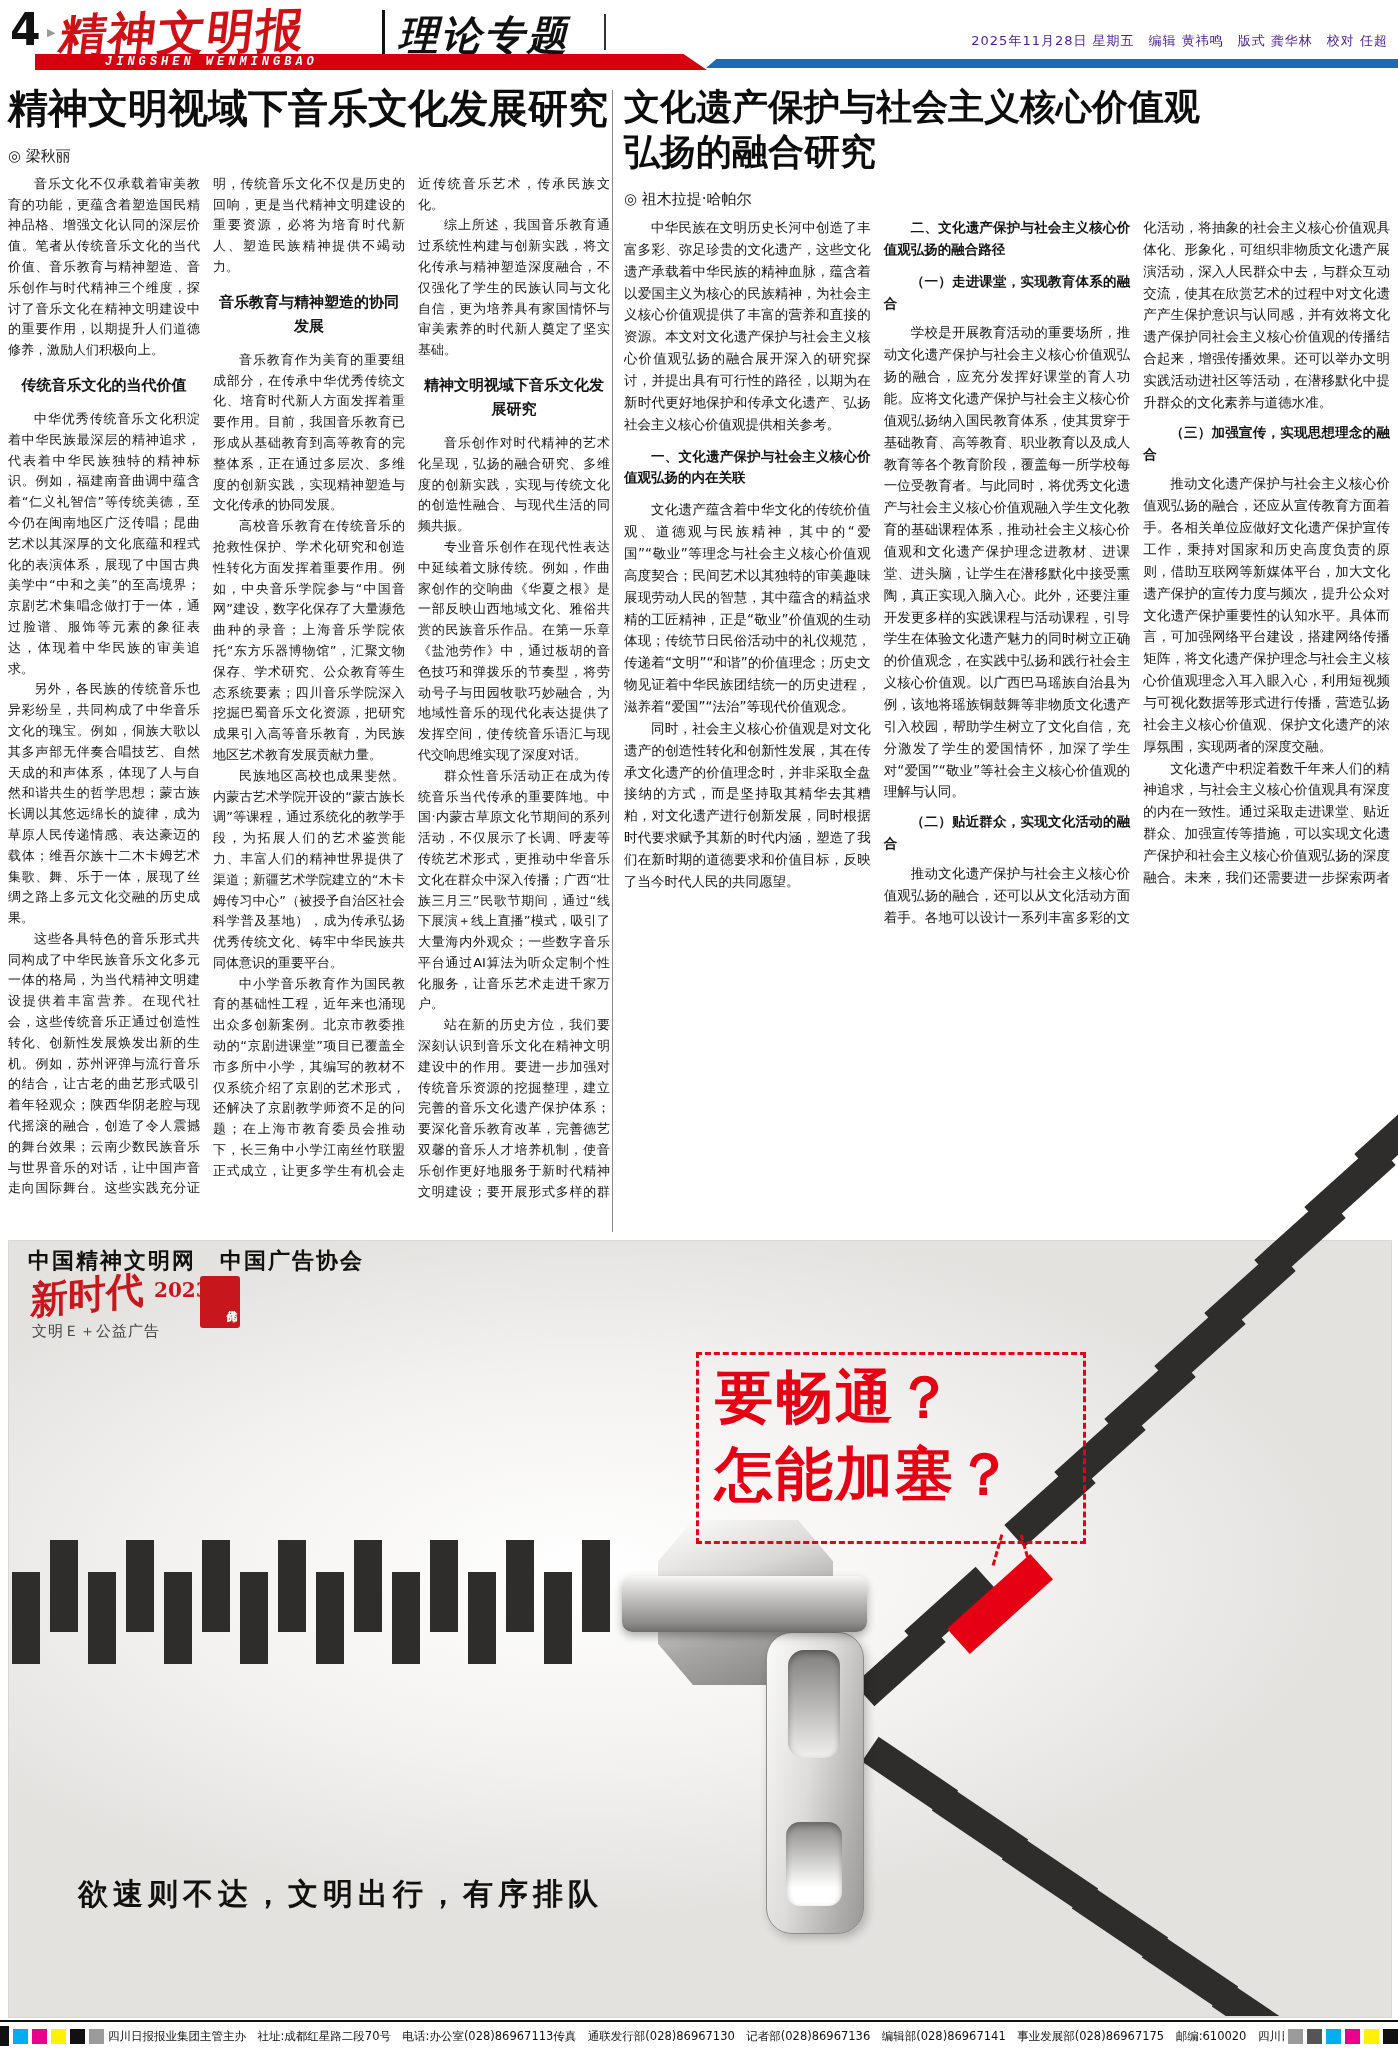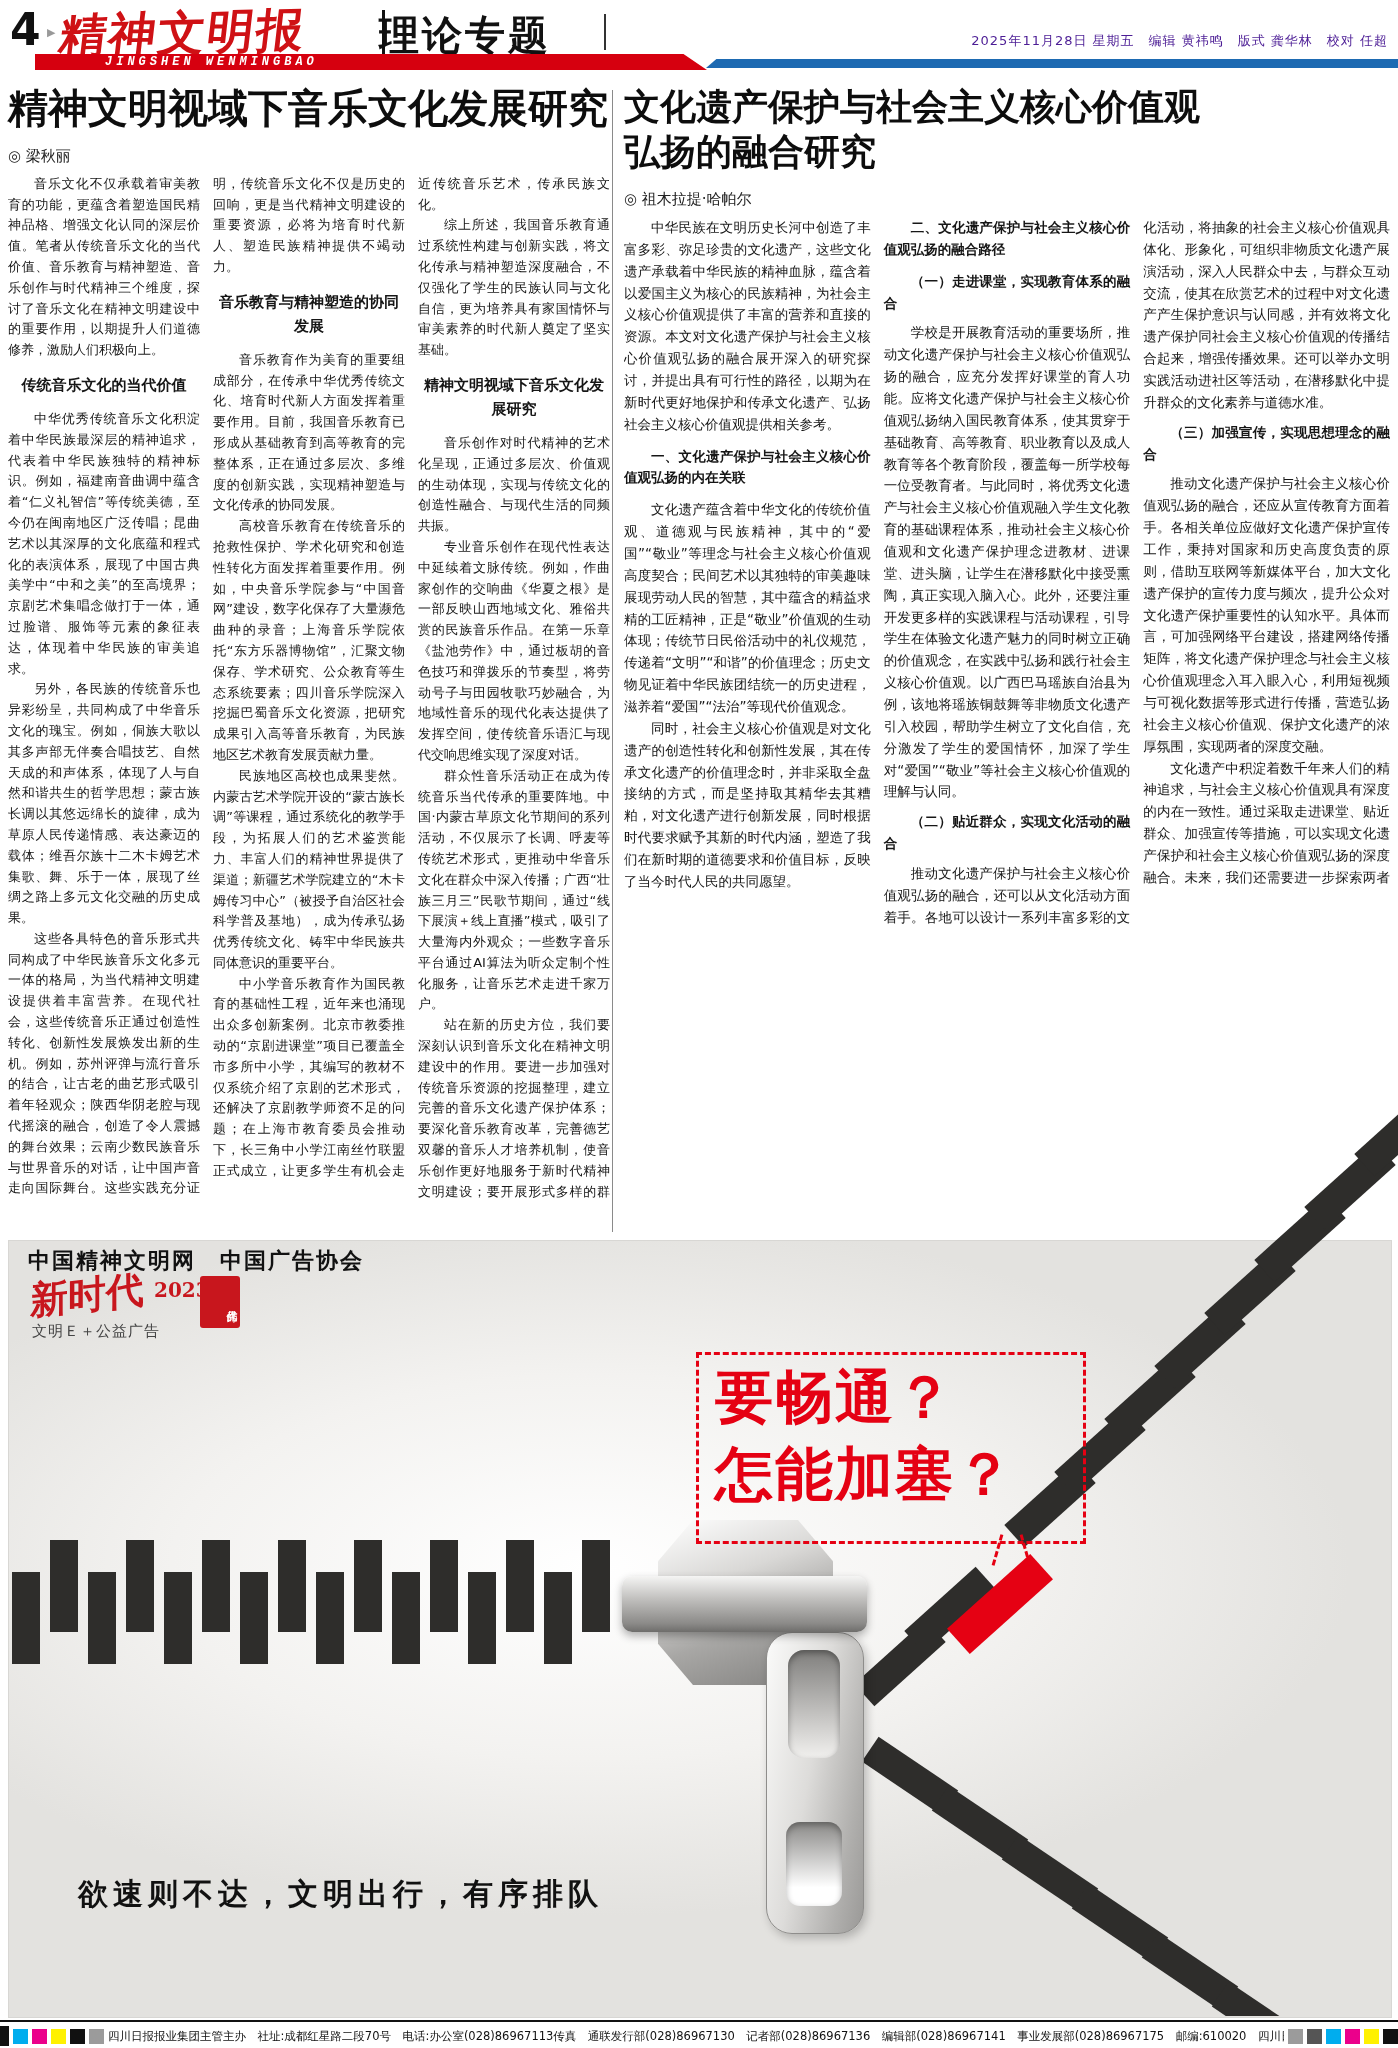--- a/index.html
+++ b/index.html
@@ -4,21 +4,21 @@
 <style>
   html,body{margin:0;padding:0;background:#e9e9e9;}
   #page{position:relative;width:1398px;height:2048px;background:#ffffff;margin:0 auto;
         font-family:"DejaVu Sans",sans-serif;color:#111;overflow:hidden;}
   
   .pgnum{position:absolute;left:10px;top:4px;font-size:44px;font-weight:bold;color:#111;}
   .hdr-arrow{position:absolute;left:47px;top:26px;font-size:11px;color:#999;}
   .masthead{position:absolute;left:60px;top:2px;font-size:47px;font-weight:900;color:#cf1115;
             font-family:"DejaVu Serif",serif;transform:skewX(-8deg) rotate(-1.5deg);letter-spacing:2px;}
   .hdr-vline1{position:absolute;left:382px;top:10px;width:3px;height:44px;background:#111;}
-  .section{position:absolute;left:379px;top:8px;font-size:40px;font-weight:900;color:#111;letter-spacing:3px;}
+  .section{position:absolute;left:398px;top:8px;font-size:40px;font-weight:900;color:#111;letter-spacing:3px;font-style:italic;}
   .hdr-vline2{position:absolute;left:604px;top:14px;width:2px;height:36px;background:#333;}
   .dateline{position:absolute;right:10px;top:32px;font-size:13px;color:#4c1d95;letter-spacing:1px;}
   .bar-red{position:absolute;left:35px;top:54px;width:672px;height:16px;background:#d6000f;
            clip-path:polygon(0 0,96.5% 0,100% 100%,0 100%);font-family:Liberation Mono, monospace;}
   .bar-red span{display:block;padding-left:70px;font-size:12px;font-weight:bold;font-style:italic;
                 color:#fff;letter-spacing:4px;line-height:16px;}
   .bar-blue{position:absolute;left:706px;top:59px;width:692px;height:9px;background:#1d6ab2;
             clip-path:polygon(1.5% 0,100% 0,100% 100%,0 100%);}
   
   .art-divider{position:absolute;left:612px;top:90px;width:1px;height:1142px;background:#8a8a8a;}
@@ -105,21 +105,21 @@
       <p>中华优秀传统音乐文化积淀着中华民族最深层的精神追求，代表着中华民族独特的精神标识。例如，福建南音曲调中蕴含着“仁义礼智信”等传统美德，至今仍在闽南地区广泛传唱；昆曲艺术以其深厚的文化底蕴和程式化的表演体系，展现了中国古典美学中“中和之美”的至高境界；京剧艺术集唱念做打于一体，通过脸谱、服饰等元素的象征表达，体现着中华民族的审美追求。</p>
       <p>另外，各民族的传统音乐也异彩纷呈，共同构成了中华音乐文化的瑰宝。例如，侗族大歌以其多声部无伴奏合唱技艺、自然天成的和声体系，体现了人与自然和谐共生的哲学思想；蒙古族长调以其悠远绵长的旋律，成为草原人民传递情感、表达豪迈的载体；维吾尔族十二木卡姆艺术集歌、舞、乐于一体，展现了丝绸之路上多元文化交融的历史成果。</p>
       <p>这些各具特色的音乐形式共同构成了中华民族音乐文化多元一体的格局，为当代精神文明建设提供着丰富营养。在现代社会，这些传统音乐正通过创造性转化、创新性发展焕发出新的生机。例如，苏州评弹与流行音乐的结合，让古老的曲艺形式吸引着年轻观众；陕西华阴老腔与现代摇滚的融合，创造了令人震撼的舞台效果；云南少数民族音乐与世界音乐的对话，让中国声音走向国际舞台。这些实践充分证明，传统音乐文化不仅是历史的回响，更是当代精神文明建设的重要资源，必将为培育时代新人、塑造民族精神提供不竭动力。</p>
       <div class="sub">音乐教育与精神塑造的协同发展</div>
       <p>音乐教育作为美育的重要组成部分，在传承中华优秀传统文化、培育时代新人方面发挥着重要作用。目前，我国音乐教育已形成从基础教育到高等教育的完整体系，正在通过多层次、多维度的创新实践，实现精神塑造与文化传承的协同发展。</p>
       <p>高校音乐教育在传统音乐的抢救性保护、学术化研究和创造性转化方面发挥着重要作用。例如，中央音乐学院参与“中国音网”建设，数字化保存了大量濒危曲种的录音；上海音乐学院依托“东方乐器博物馆”，汇聚文物保存、学术研究、公众教育等生态系统要素；四川音乐学院深入挖掘巴蜀音乐文化资源，把研究成果引入高等音乐教育，为民族地区艺术教育发展贡献力量。</p>
       <p>民族地区高校也成果斐然。内蒙古艺术学院开设的“蒙古族长调”等课程，通过系统化的教学手段，为拓展人们的艺术鉴赏能力、丰富人们的精神世界提供了渠道；新疆艺术学院建立的“木卡姆传习中心”（被授予自治区社会科学普及基地），成为传承弘扬优秀传统文化、铸牢中华民族共同体意识的重要平台。</p>
       <p>中小学音乐教育作为国民教育的基础性工程，近年来也涌现出众多创新案例。北京市教委推动的“京剧进课堂”项目已覆盖全市多所中小学，其编写的教材不仅系统介绍了京剧的艺术形式，还解决了京剧教学师资不足的问题；在上海市教育委员会推动下，长三角中小学江南丝竹联盟正式成立，让更多学生有机会走近传统音乐艺术，传承民族文化。</p>
       <p>综上所述，我国音乐教育通过系统性构建与创新实践，将文化传承与精神塑造深度融合，不仅强化了学生的民族认同与文化自信，更为培养具有家国情怀与审美素养的时代新人奠定了坚实基础。</p>
       <div class="sub">精神文明视域下音乐文化发展研究</div>
-      <p>音乐创作对时代精神的艺术化呈现，正通过多层次、价值观的生动体现，实现与传统文化的创造性融合、与现代生活的同频共振。</p>
+      <p>音乐创作对时代精神的艺术化呈现，弘扬的融合研究、多维度的创新实践，实现与传统文化的创造性融合、与现代生活的同频共振。</p>
       <p>专业音乐创作在现代性表达中延续着文脉传统。例如，作曲家创作的交响曲《华夏之根》是一部反映山西地域文化、雅俗共赏的民族音乐作品。在第一乐章《盐池劳作》中，通过板胡的音色技巧和弹拨乐的节奏型，将劳动号子与田园牧歌巧妙融合，为地域性音乐的现代化表达提供了发挥空间，使传统音乐语汇与现代交响思维实现了深度对话。</p>
       <p>群众性音乐活动正在成为传统音乐当代传承的重要阵地。中国·内蒙古草原文化节期间的系列活动，不仅展示了长调、呼麦等传统艺术形式，更推动中华音乐文化在群众中深入传播；广西“壮族三月三”民歌节期间，通过“线下展演＋线上直播”模式，吸引了大量海内外观众；一些数字音乐平台通过AI算法为听众定制个性化服务，让音乐艺术走进千家万户。</p>
       <p>站在新的历史方位，我们要深刻认识到音乐文化在精神文明建设中的作用。要进一步加强对传统音乐资源的挖掘整理，建立完善的音乐文化遗产保护体系；要深化音乐教育改革，完善德艺双馨的音乐人才培养机制，使音乐创作更好地服务于新时代精神文明建设；要开展形式多样的群众音乐活动，丰富人民群众精神世界，提升社会文明程度。</p>
 
     </div>
   </div>
 
   <div class="article a-right">
     <div class="a-title rt">文化遗产保护与社会主义核心价值观</div>
     <div class="a-title rt">弘扬的融合研究</div>

